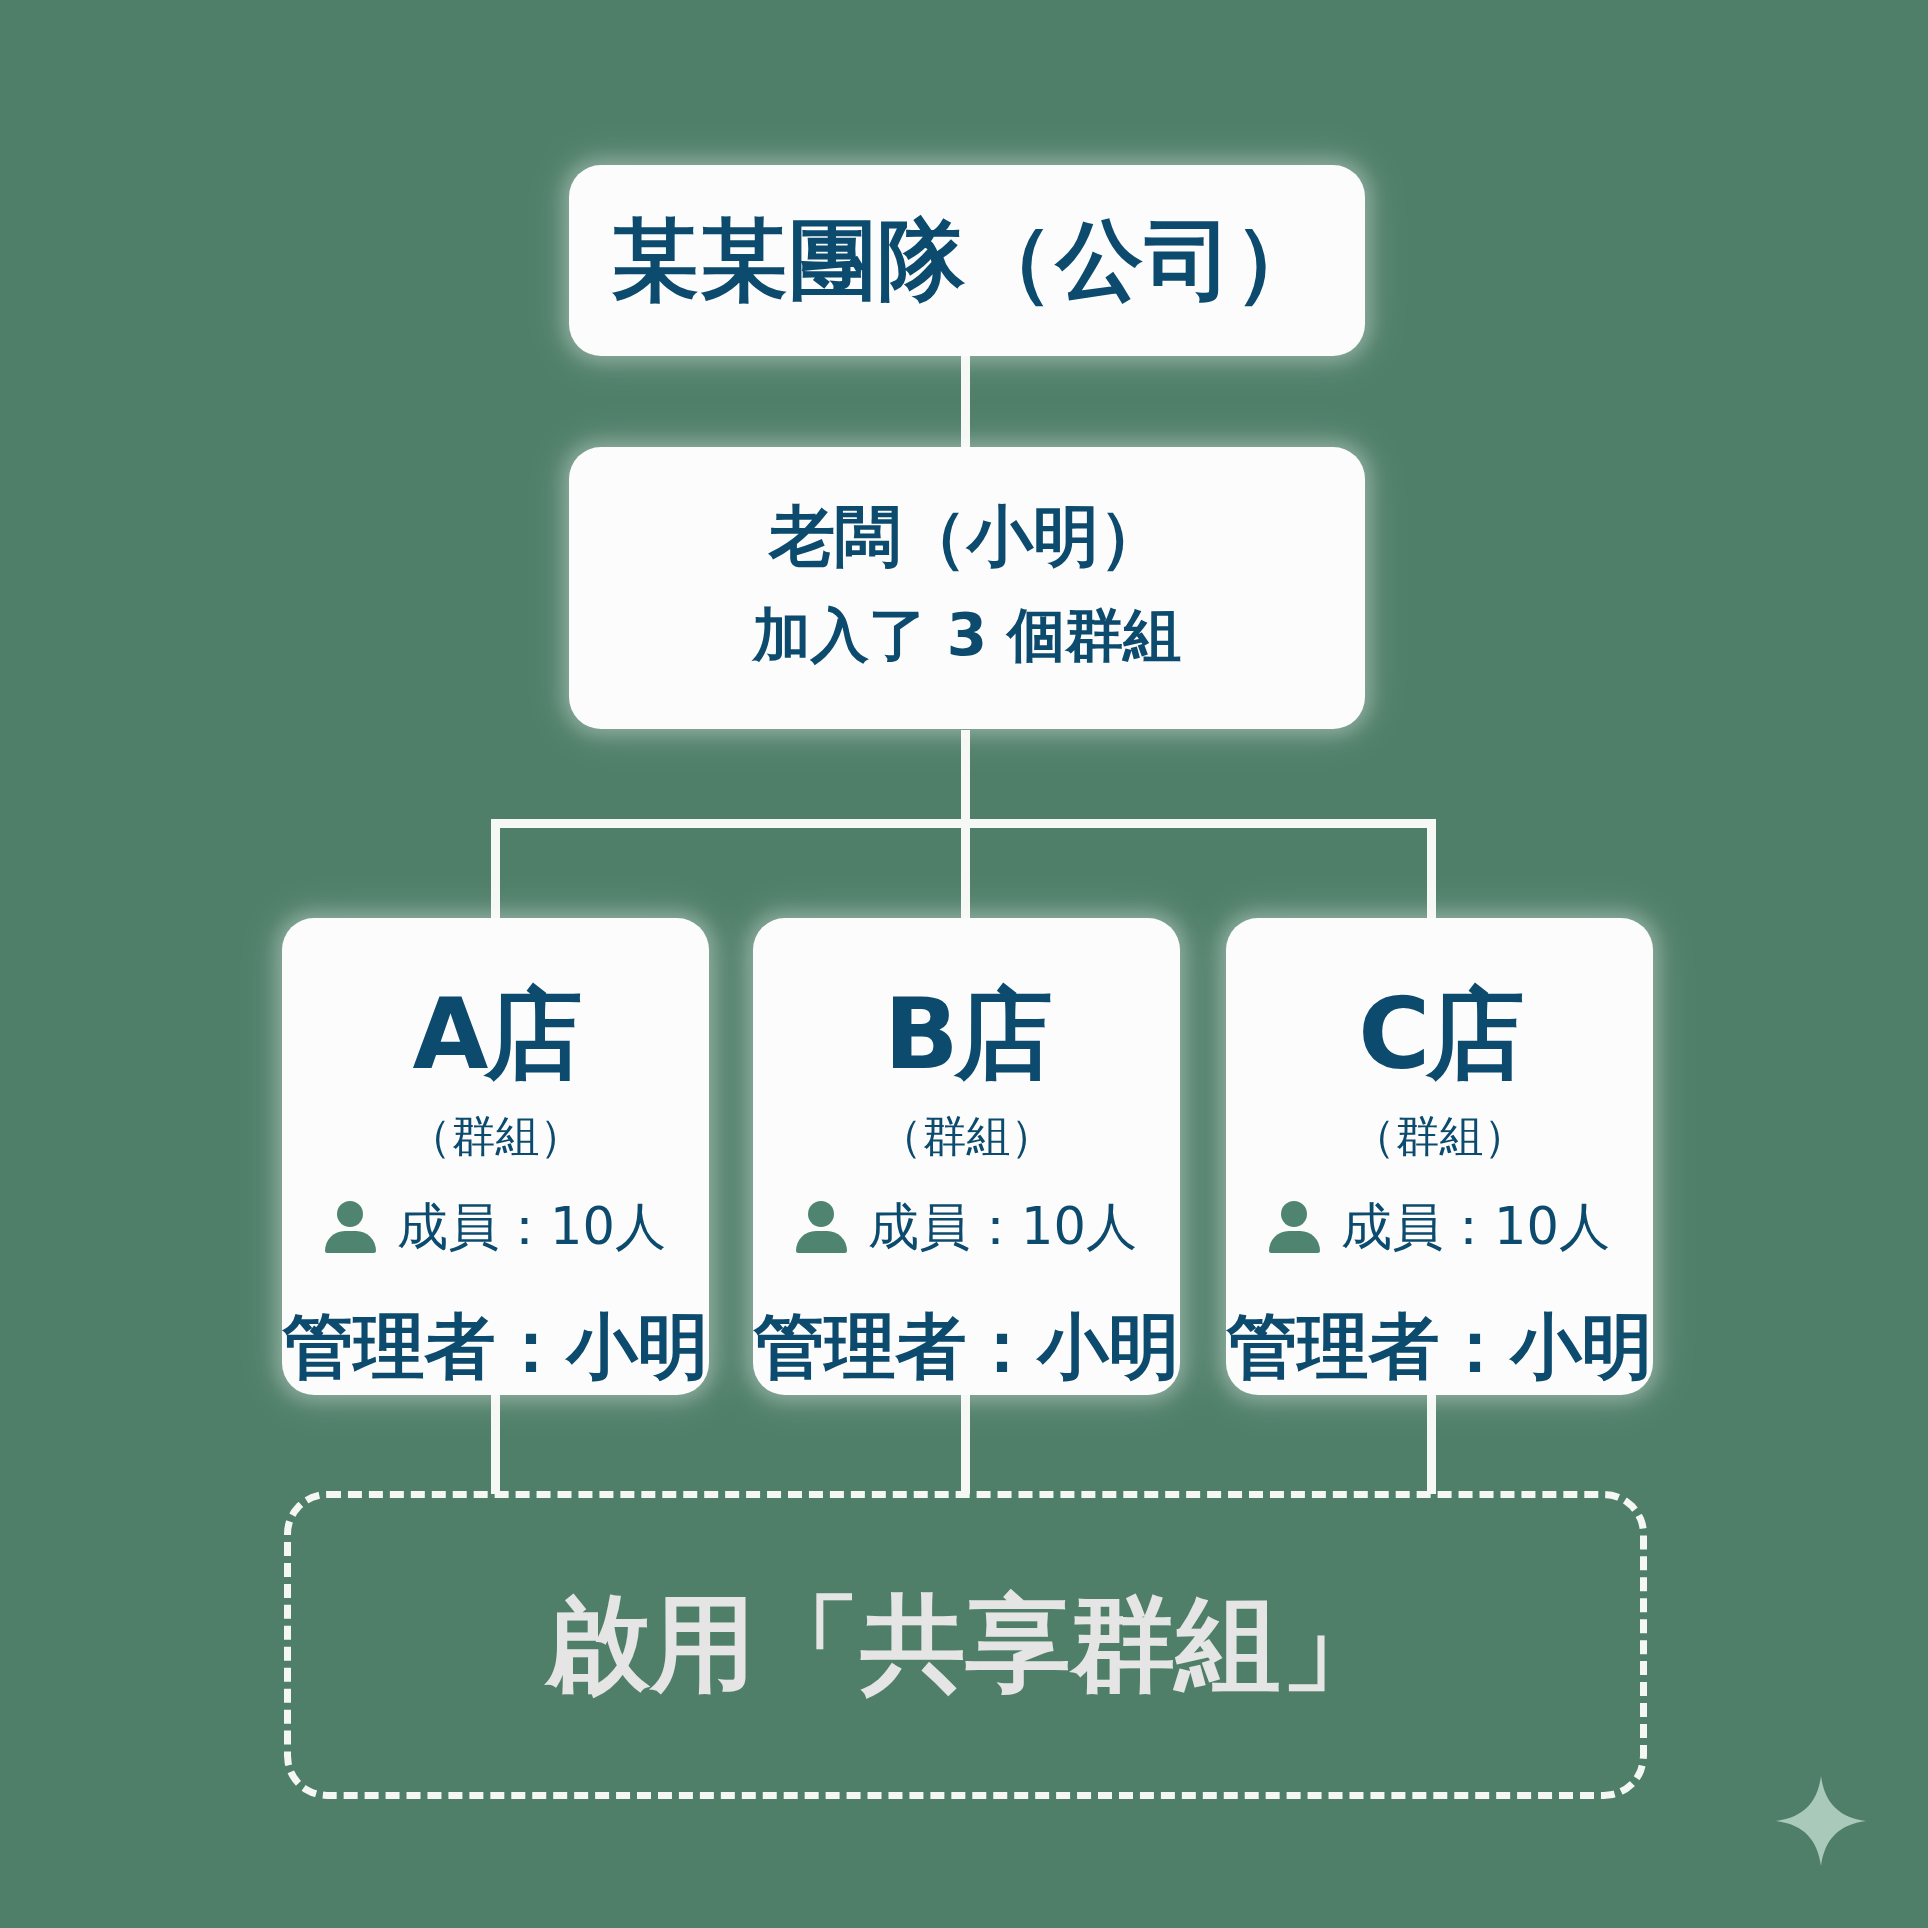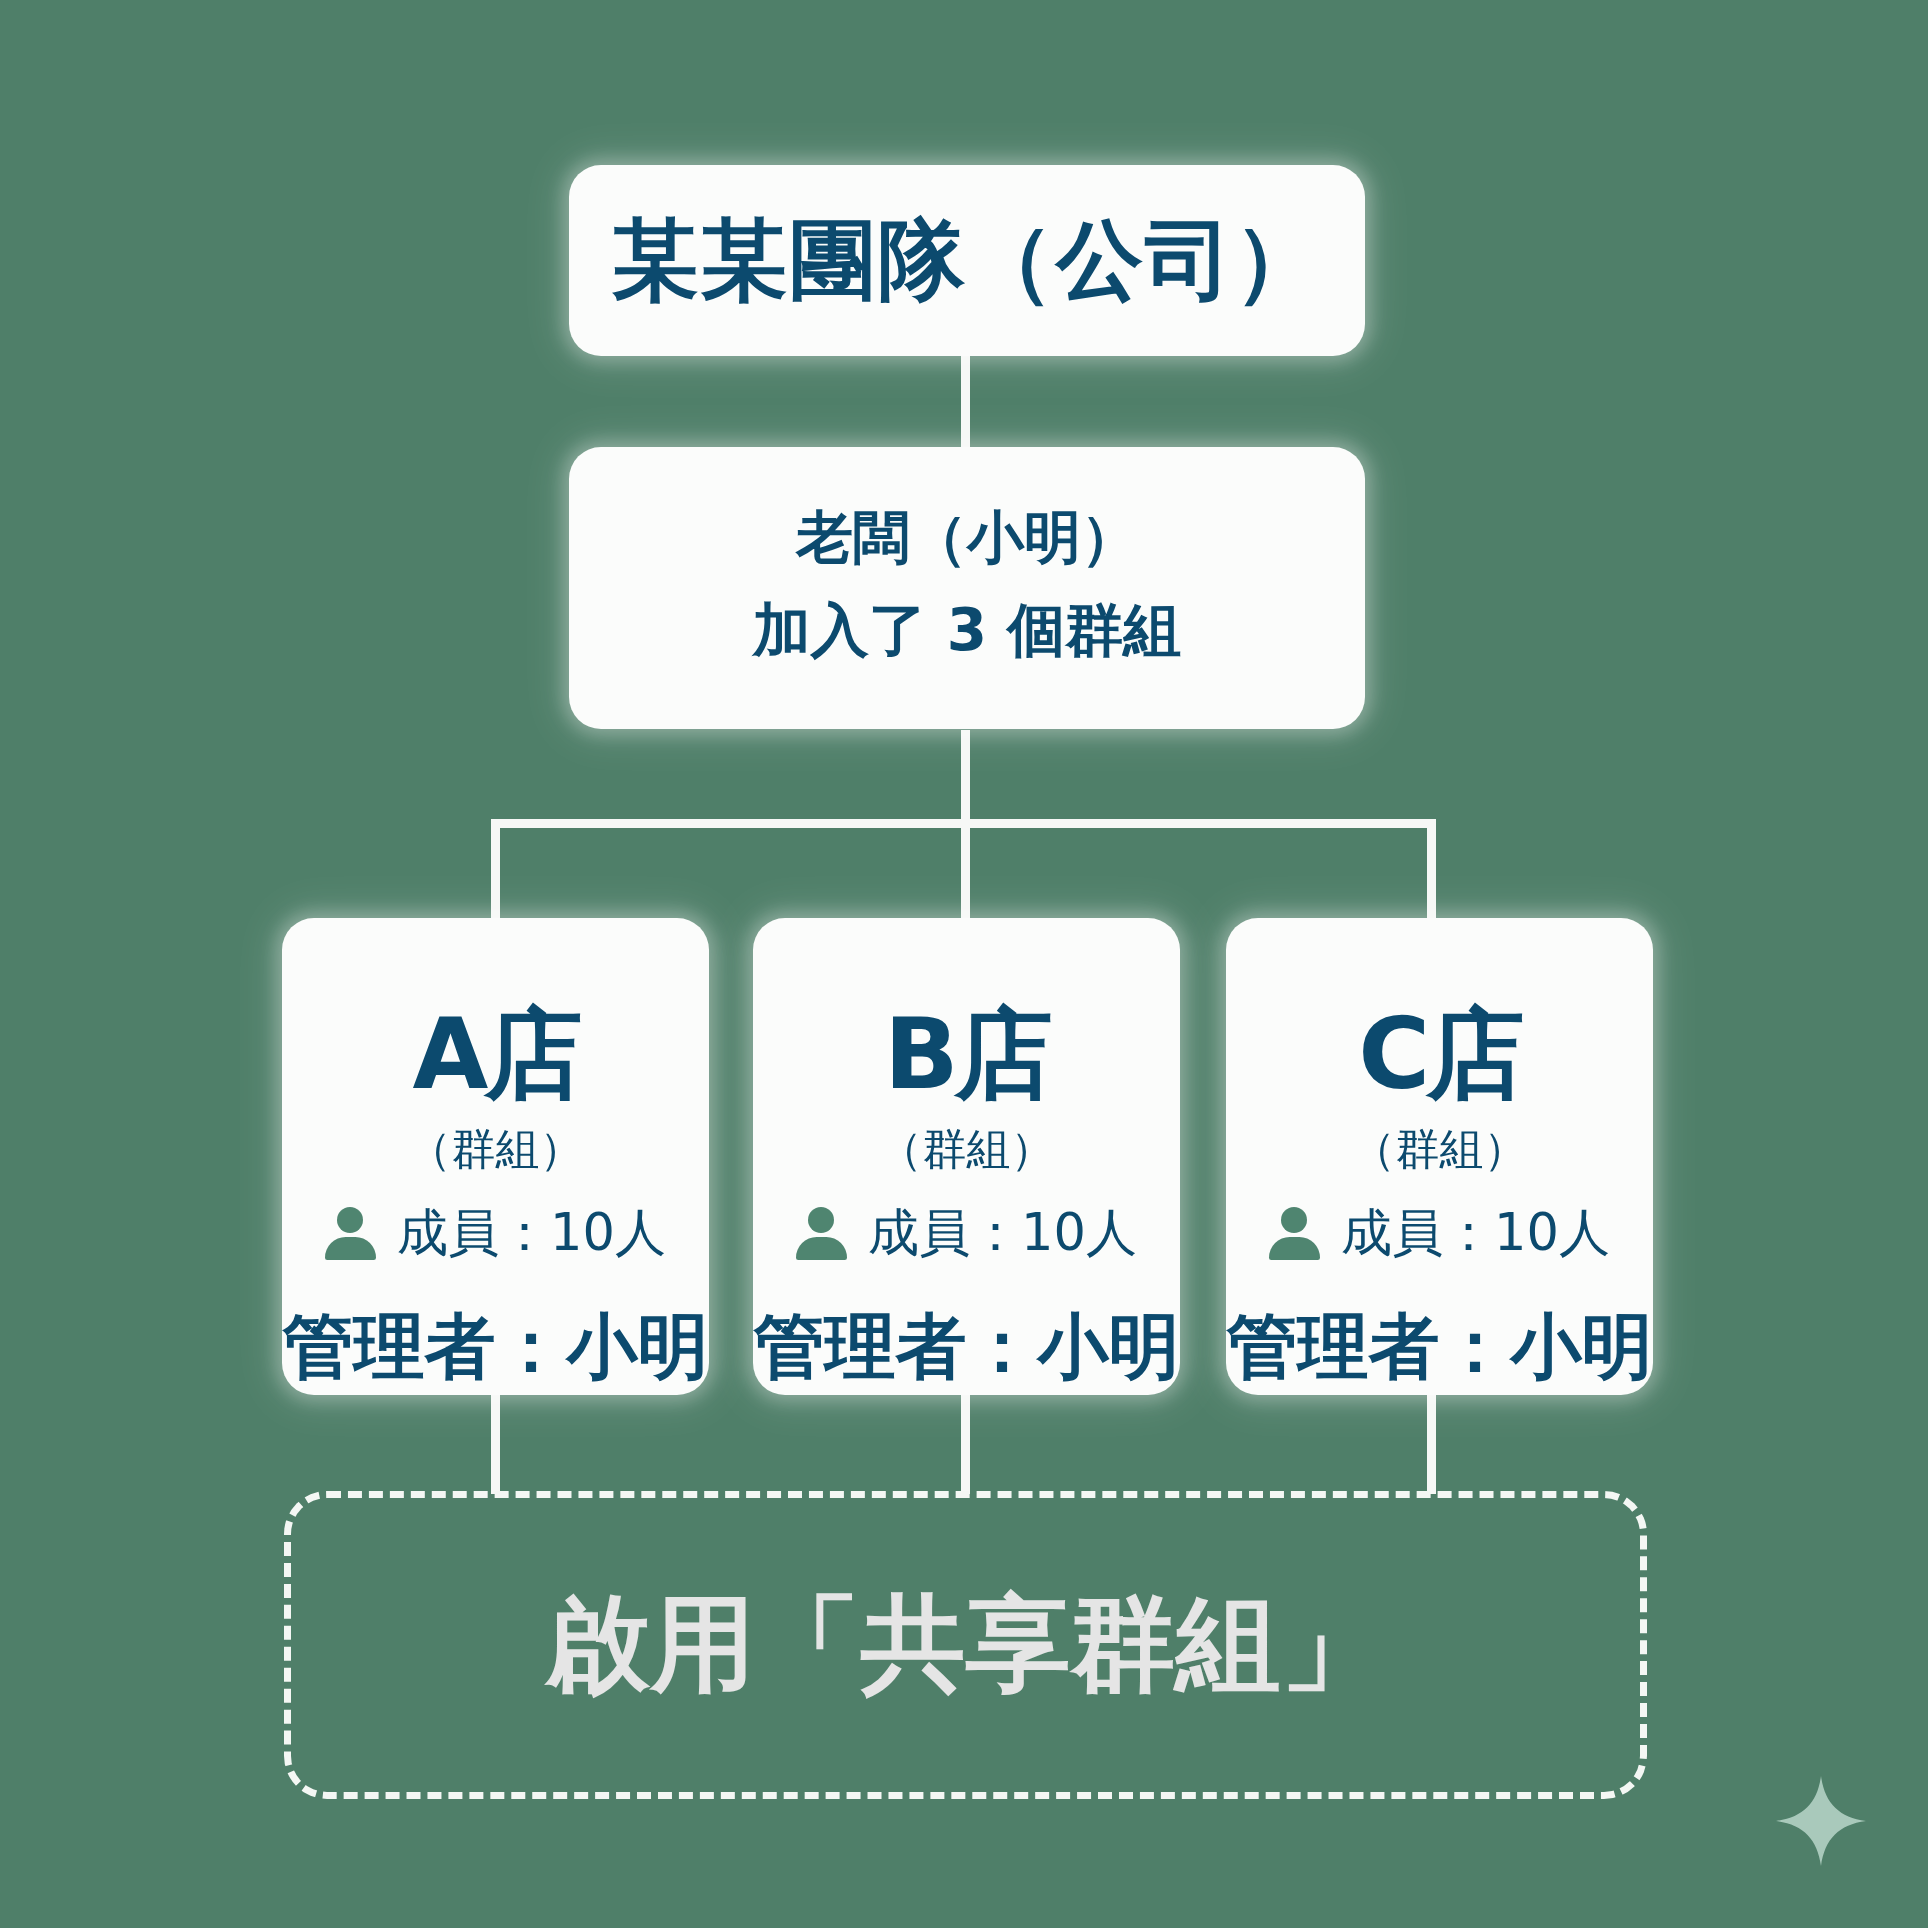--- a/index.html
+++ b/index.html
@@ -11,23 +11,23 @@
   .card {
     position:absolute; background:#fbfcfb; border-radius:32px;
     box-shadow: 0 0 17px 5.6px rgba(255,255,255,0.28), 0 0 38px 13px rgba(255,255,255,0.12);
     color:#0c4a6e; display:flex; flex-direction:column; align-items:center; justify-content:center;
     box-sizing:border-box; text-align:center;
   }
   .line { position:absolute; background:#f6f8f6; }
   #company { left:569px; top:165px; width:796px; height:191px; }
   #company .t { font-size:87px; font-weight:bold; letter-spacing:1.9px; }
   #boss { left:569px; top:447px; width:796px; height:282px; }
-  #boss .t { font-size:57px; font-weight:bold; line-height:1.1; }
+  #boss .t { font-size:66px; font-weight:bold; line-height:1.1; }
   #boss .s { font-size:58px; font-weight:bold; margin-top:23px; }
-  .store { top:918px; width:427px; height:477px; padding-top:9.4px; justify-content:flex-end; }
+  .store { top:918px; width:427px; height:477px; padding-top:9.4px; justify-content:space-between; }
   .store .name { font-size:98px; font-weight:bold; margin-top:58px; line-height:1; letter-spacing:-3.8px; }
   .store .grp { font-size:44px; font-weight:normal; margin-top:24.5px; line-height:1; }
   .store .mem { font-size:51px; font-weight:normal; margin-top:28px; display:flex; align-items:center; }
   .store .mgr { font-size:71px; font-weight:bold; margin-top:32px; }
   .person { width:51px; height:53px; position:relative; margin-right:21px; }
   .person .head { position:absolute; left:12.2px; top:0; width:26px; height:26px; border-radius:50%; background:#4f8570; }
   .person .body { position:absolute; left:0; top:30px; width:51px; height:22.6px; border-radius:25.4px 25.4px 2.8px 2.8px; background:#4f8570; }
   #store-a { left:282px; }
   #store-b { left:753px; }
   #store-c { left:1226px; }

